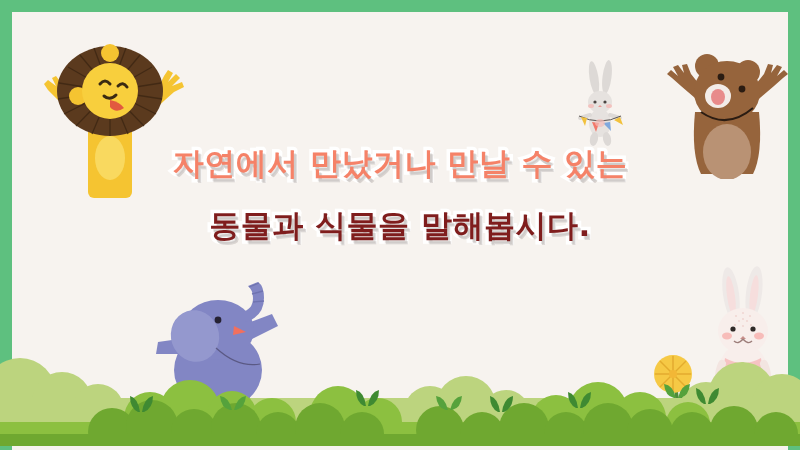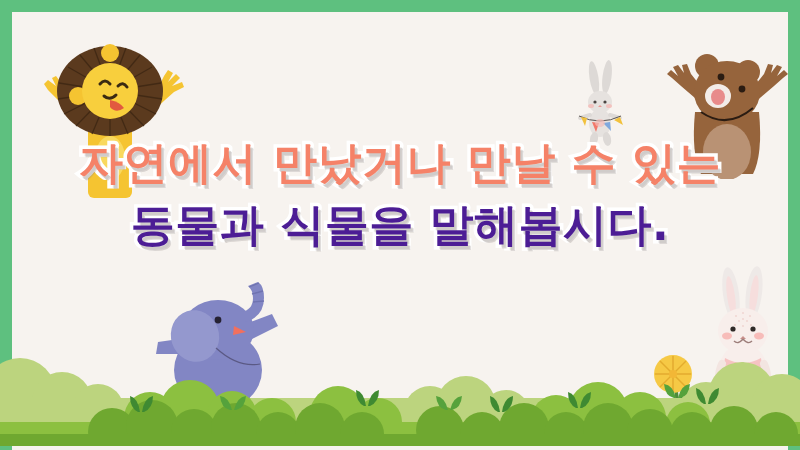--- a/index.html
+++ b/index.html
@@ -33,32 +33,32 @@
     top: 132px;
     width: 800px;
     text-align: center;
     z-index: 40;
     pointer-events: none;
   }
   .title-line {
     display: block;
     font-family: "DejaVu Sans", "Liberation Sans", sans-serif;
     font-weight: bold;
-    font-size: 44px;
+    font-size: 31px;
     line-height: 62px;
     letter-spacing: 0.5px;
     white-space: nowrap;
     -webkit-text-stroke: 7px #ffffff;
     paint-order: stroke fill;
     text-shadow:
        3px 4px 0 rgba(150,140,135,0.30),
        2px 3px 0 rgba(160,150,145,0.22);
   }
   .line-1 { color: #f58268; }
-  .line-2 { color: #4c1d95; }
+  .line-2 { color: #7f1d1d; }
 
   
   .bush-layer { position: absolute; bottom: 0; left: 0; width: 800px; z-index: 30; }
 
   
   .fig { position: absolute; z-index: 20; }
 
   #fig-lion     { left: 22px;  top: 16px;  width: 152px; height: 170px; z-index: 22; }
   #fig-rabbit-s { left: 558px; top: 48px;  width: 62px;  height: 90px;  z-index: 22; }
   #fig-bear     { left: 645px; top: 22px;  width: 140px; height: 145px; z-index: 22; }

